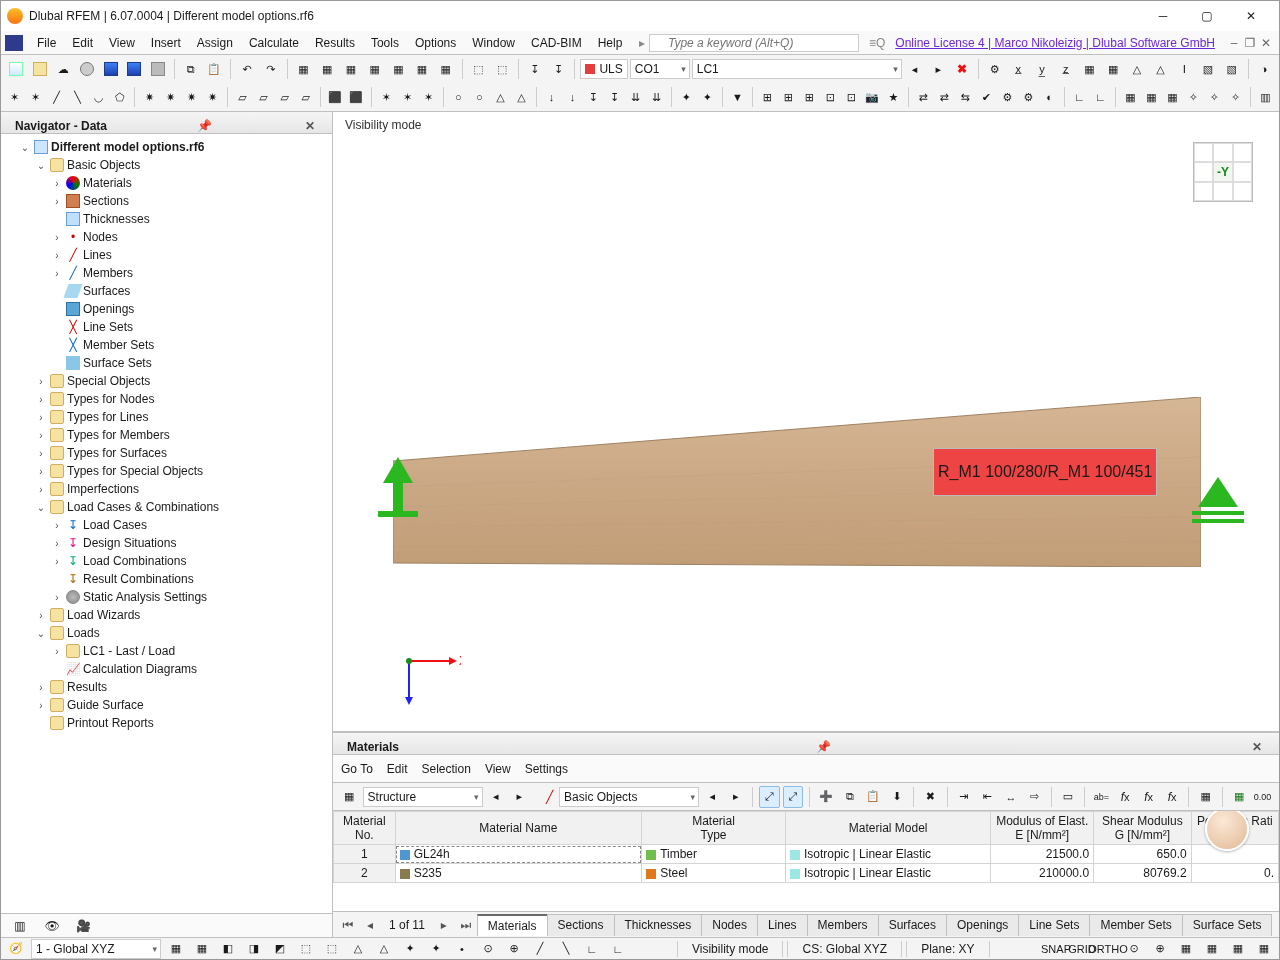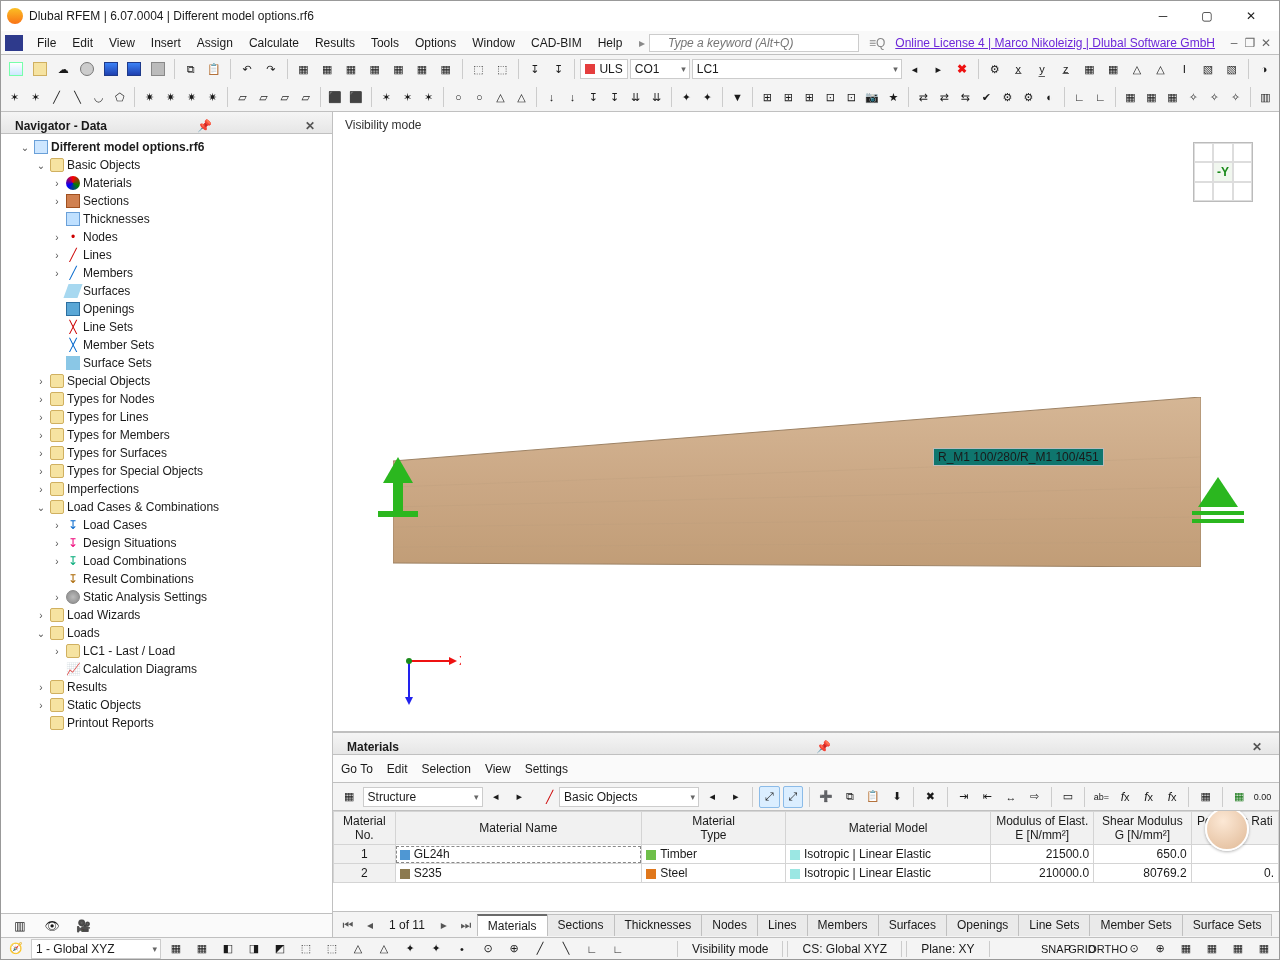--- a/index.html
+++ b/index.html
@@ -55,21 +55,21 @@
   .ind1 { padding-left:16px; } .ind2 { padding-left:32px; } .ind3 { padding-left:48px; }
   
   .center { flex:1; display:flex; flex-direction:column; min-width:0; }
   .viewport { flex:1; position:relative; background:#fff; overflow:hidden; border-bottom:1px solid var(--border); }
   .vis-label { position:absolute; top:6px; left:12px; color:#333; }
   .nav-cube { position:absolute; top:30px; right:26px; width:60px; height:60px; border:1px solid #bbb; display:grid; grid-template-columns:repeat(3,1fr); grid-template-rows:repeat(3,1fr);}
   .nav-cube div { border:1px solid #ddd; }
   .nav-cube .y { display:flex; align-items:center; justify-content:center; color:#1a8a1a; font-weight:bold; background:#f1f7ef; }
   .beam { position:absolute; left:60px; top:285px; width:808px; height:170px; }
   .beam svg { width:100%; height:100%; }
-  .beam-label { position:absolute; left:600px; top:336px; background:#0f766e; border:1px solid #bbb; padding:1px 4px; font-size:12px; }
+  .beam-label { position:absolute; left:600px; top:336px; background:#ef4444; border:1px solid #bbb; padding:14px 4px; font-size:16px; }
   .support-left { position:absolute; left:40px; top:345px; }
   .support-right { position:absolute; left:855px; top:365px; }
   .axes { position:absolute; left:68px; bottom:24px; width:60px; height:60px; }
   
   .mat-panel { height:205px; display:flex; flex-direction:column; border-top:1px solid var(--border); }
   .mat-sub-menu { height:28px; display:flex; align-items:center; gap:14px; padding:0 8px; background:#fafafa; border-bottom:1px solid var(--border); }
   .mat-tools { height:28px; display:flex; align-items:center; gap:3px; padding:0 6px; background:#f4f4f4; border-bottom:1px solid var(--border); }
   .mat-tools .combo { min-width:120px; }
   .grid-wrap { flex:1; overflow:auto; }
   table.grid { width:100%; border-collapse:collapse; table-layout:fixed; }
@@ -448,21 +448,21 @@
           </div>
 
         <div class="tree-row ind2">
             <span class="twist">›</span>
             <span class="ticon folder"></span>
             <span class="lab">Results</span>
           </div>
         <div class="tree-row ind2">
             <span class="twist">›</span>
             <span class="ticon folder"></span>
-            <span class="lab">Static Objects</span>
+            <span class="lab">Guide Surface</span>
           </div>
         <div class="tree-row ind2">
             <span class="twist"></span>
             <span class="ticon folder"></span>
             <span class="lab">Printout Reports</span>
           </div>
       </div>
       <div class="nav-bottom">
         <span class="nb">▥</span>
         <span class="nb">👁</span>

